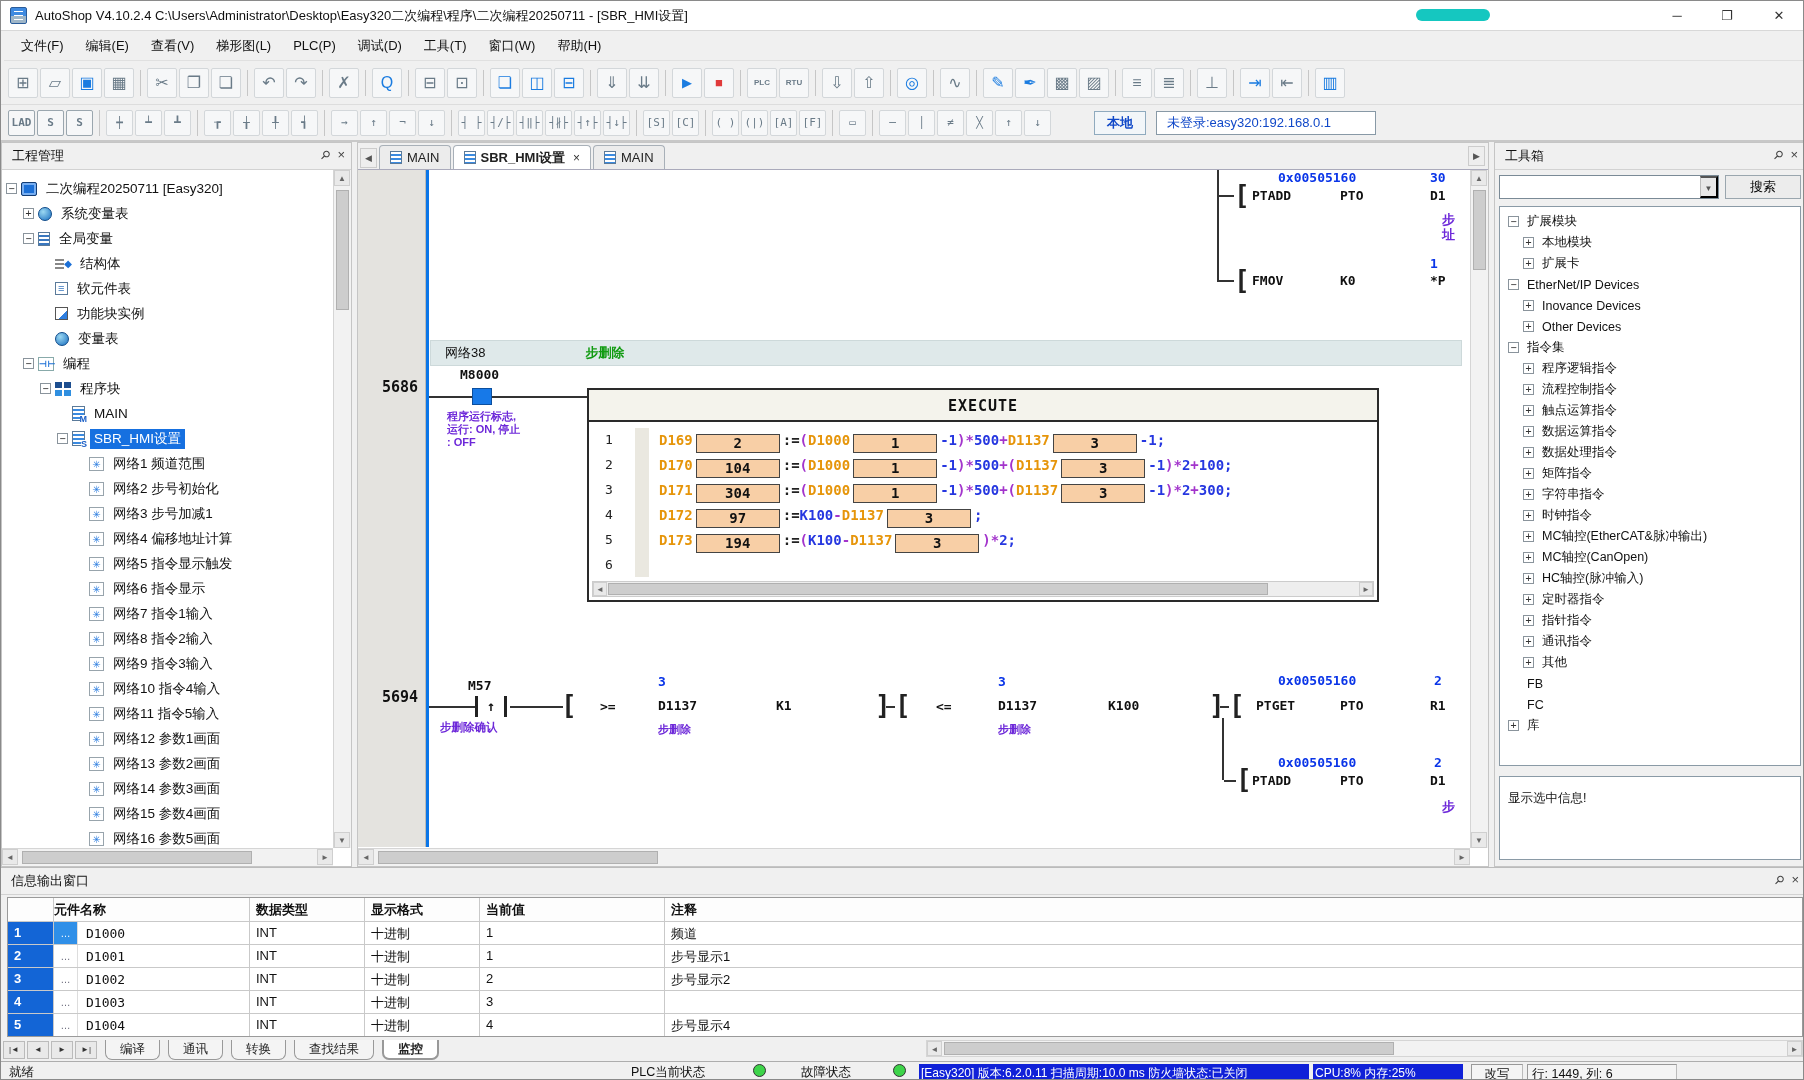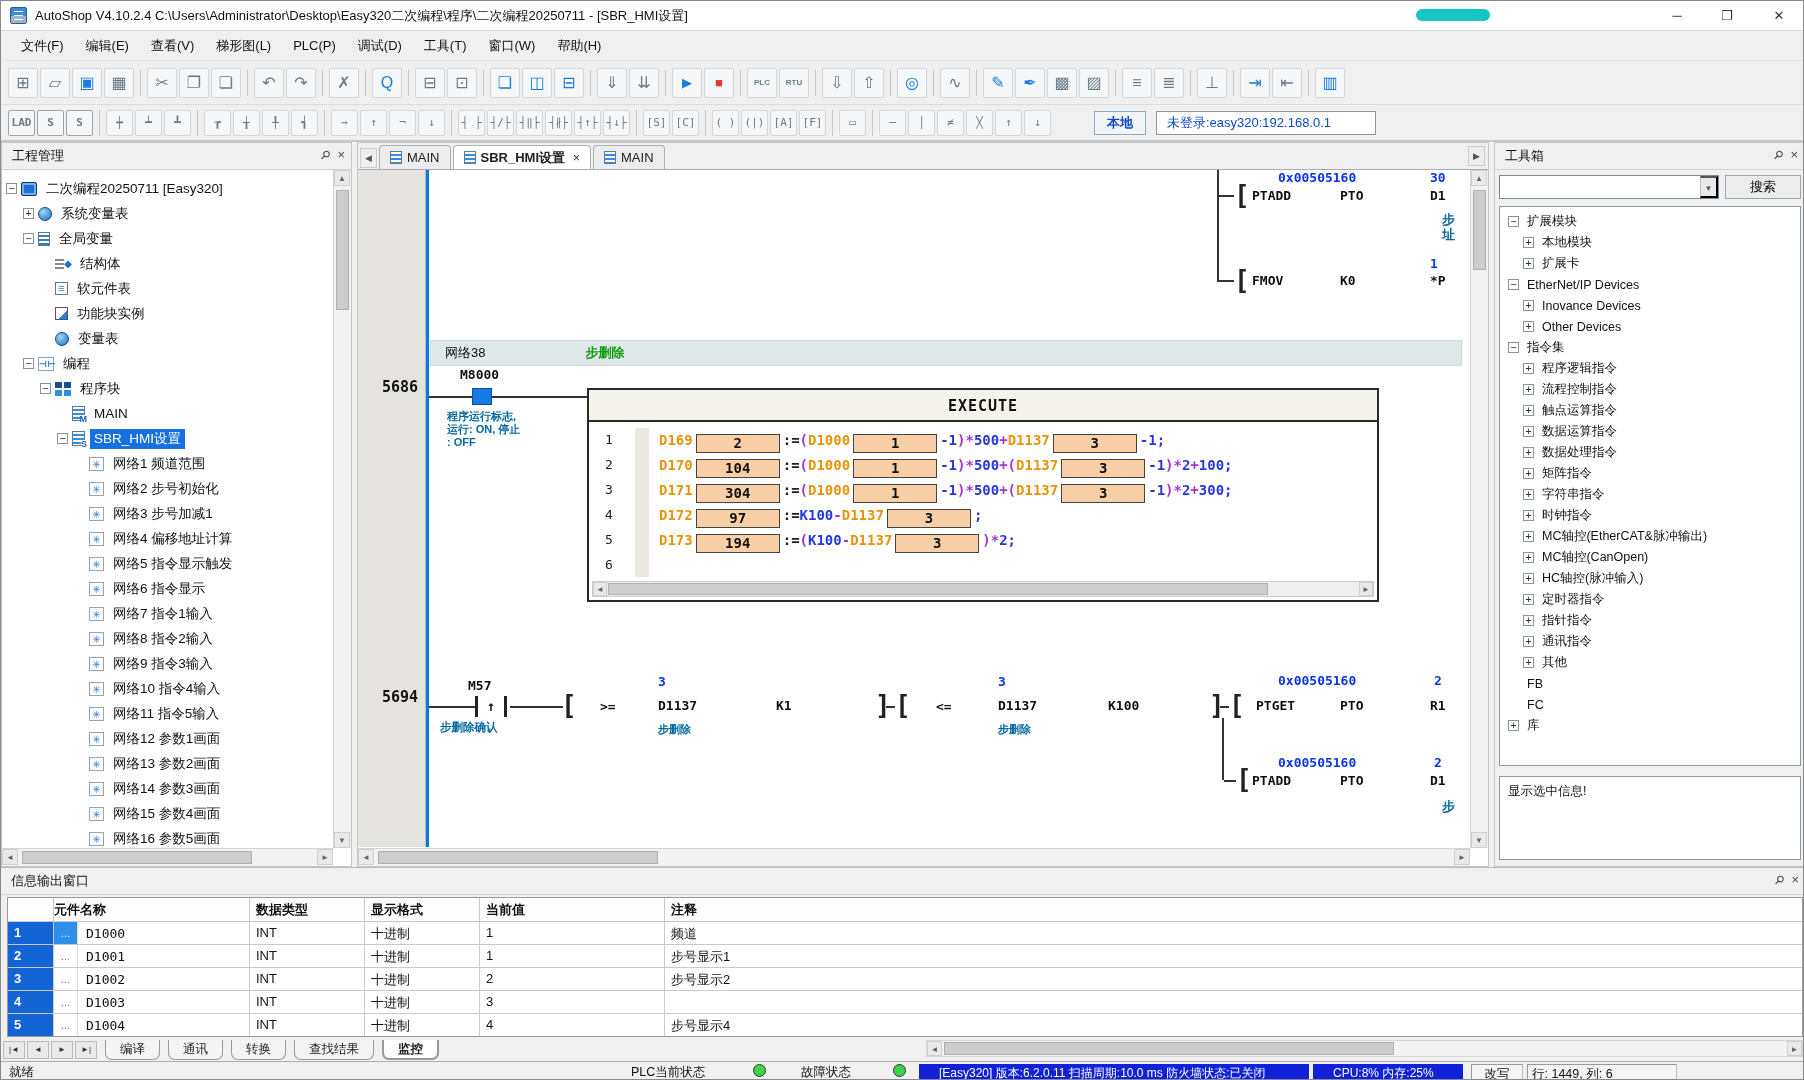--- a/index.html
+++ b/index.html
@@ -76,21 +76,21 @@
   .doc-ic{width:12px;height:13px;margin-right:5px;background:linear-gradient(#fff 0 2px,#3a8ae0 2px 4px,#fff 4px 6px,#3a8ae0 6px 8px,#fff 8px 10px,#3a8ae0 10px 11px,#fff 11px);border:1px solid #5a7a9a;}
   .tab-close{margin-left:8px;font-size:12px;color:#333;background:none;border:none;padding:0;}
   #canvas{position:absolute;left:0;top:27px;width:1114px;height:677px;background:#fff;overflow:hidden;}
   #ed-vscroll{position:absolute;right:0;top:27px;width:18px;bottom:18px;background:#f2f2f2;border-left:1px solid #d5d5d5;}
   #ed-hscroll{position:absolute;left:0;bottom:0;height:18px;right:18px;background:#f2f2f2;border-top:1px solid #d5d5d5;}
   #gutter{position:absolute;left:0;top:0;width:68px;height:100%;background:#e4e3df;border-right:1px solid #bdbdb8;}
   #rail{position:absolute;left:68px;top:0;width:3px;height:100%;background:#0b76e8;}
   .rownum{position:absolute;left:0;width:60px;text-align:right;font:bold 15px "DejaVu Sans Mono",monospace;color:#111;}
   .lad-lbl{position:absolute;font:bold 13px "DejaVu Sans Mono",monospace;color:#111;white-space:pre;}
   .lad-blue{color:#0a35e8;}
-  .lad-red{position:absolute;font:bold 11px "Liberation Sans",sans-serif;color:#0369a1;white-space:pre;line-height:13px;}
+  .lad-red{position:absolute;font:bold 11px "Liberation Sans",sans-serif;color:#6d28d9;white-space:pre;line-height:13px;}
   .wireh{position:absolute;height:2px;background:#333;}
   .wirev{position:absolute;width:2px;background:#333;}
   .bracket{position:absolute;font:bold 26px "DejaVu Sans Mono",monospace;color:#222;line-height:26px;}
   .vtext{width:15px;white-space:normal;word-break:break-all;line-height:15px;font-size:13px;}
   #netbar{position:absolute;left:72px;top:170px;width:1032px;height:26px;background:#dfe9ea;border:1px solid #cdd9da;display:flex;align-items:center;}
   #netbar .no{font-size:13px;margin-left:14px;color:#111;}
   #netbar .ttl{font-size:13px;font-weight:bold;color:#119b11;margin-left:100px;}
   #m8000-contact{position:absolute;left:114px;top:218px;width:20px;height:17px;background:#1779e8;border:1px solid #0c4f9e;}
   #m57-contact{position:absolute;left:117px;top:526px;width:32px;height:21px;border-left:3px solid #222;border-right:3px solid #222;text-align:center;font:bold 14px "DejaVu Sans Mono",monospace;line-height:20px;color:#111;}
   
@@ -106,21 +106,21 @@
   .seg-k{color:#2637e0;}
   .seg-n{color:#222;}
   .seg-b{display:inline-block;min-width:84px;height:19px;border:1px solid #444;background:#f8cfa6;color:#111;text-align:center;font:bold 14px "DejaVu Sans Mono",monospace;line-height:17px;margin:0 3px;vertical-align:-3px;}
   #exec-scroll{position:absolute;left:3px;right:3px;bottom:3px;height:16px;background:#eee;border:1px solid #ccc;}
   
   #toolbox{position:absolute;left:1493px;top:141px;width:311px;height:725px;background:#f0f0f0;border:1px solid #c5c5c5;}
   #tb-search{position:absolute;left:4px;top:32px;width:220px;height:24px;background:#fff;border:1px solid #7a8a96;}
   #tb-search .dd{position:absolute;right:0;top:0;width:18px;height:22px;background:#e8e8e8;border-left:1px solid #bbb;font-size:8px;color:#555;text-align:center;line-height:22px;padding:0;}
   #tb-search-btn{position:absolute;left:230px;top:32px;width:76px;height:24px;font-size:13px;background:#ececec;border:1px solid #9aa6ae;}
   #tb-tree{position:absolute;left:4px;top:63px;width:302px;height:560px;background:#fff;border:1px solid #8a9aa6;overflow:hidden;padding:4px 0 0 4px;}
-  #tb-info{position:absolute;left:4px;top:633px;width:302px;height:84px;background:#fff;border:1px solid #8a9aa6;font-size:12.5px;padding:6px 8px;}
+  #tb-info{position:absolute;left:4px;top:633px;width:302px;height:84px;background:#fff;border:1px solid #8a9aa6;font-size:12.5px;padding:13px 8px;}
   #tb-tree .trow{font-size:12.5px;}
   
   #output{position:absolute;left:0;top:866px;width:1804px;height:194px;background:#f0f0f0;border-top:1px solid #bbb;}
   #out-table{position:absolute;left:6px;top:29px;right:2px;height:140px;background:#fff;border:1px solid #9a9a9a;overflow:hidden;}
   .orow{display:flex;height:23px;border-bottom:1px solid #c9c9c9;background:#fff;}
   .orow.head{height:24px;font-weight:bold;background:#fdfdfd;}
   .ocell{border-right:1px solid #c9c9c9;font-size:13px;padding:3px 6px;white-space:nowrap;overflow:hidden;}
   .c0{width:46px;flex:none;padding:0;} .c1{width:196px;flex:none;display:flex;align-items:center;padding:0;} .c2{width:115px;flex:none;} .c3{width:115px;flex:none;} .c4{width:185px;flex:none;} .c5{flex:1;border-right:none;}
   .num-badge{display:block;width:100%;height:100%;background:#1365d6;color:#fff;font-weight:bold;font-size:13px;text-align:left;padding:3px 0 0 6px;}
   .dots-btn{width:24px;height:100%;font-size:10px;color:#667;background:#fff;border:none;border-right:1px solid #ddd;padding:0;}
@@ -128,21 +128,21 @@
   .oname{font:13px "DejaVu Sans Mono",monospace;padding-left:8px;}
   #out-tabs{position:absolute;left:0;top:169px;width:100%;height:25px;background:#f0f0f0;display:flex;align-items:center;}
   .navb{width:22px;height:18px;font-size:8px;color:#333;background:#e9e9e9;border:1px solid #bbb;margin-left:2px;padding:0;line-height:16px;}
   .btab{height:20px;padding:1px 14px;margin-left:8px;font-size:12.5px;background:#f4f4f4;border:1px solid #999;border-top:none;border-radius:0 0 7px 7px;color:#222;}
   .btab.active{background:#fff;font-weight:bold;border-width:2px;}
   #out-scroll{position:absolute;left:925px;right:2px;top:172px;height:17px;background:#f2f2f2;border:1px solid #d5d5d5;}
   
   #statusbar{position:absolute;left:0;top:1060px;width:100%;height:20px;background:#f0f0f0;border-top:1px solid #adadad;font-size:12.5px;}
   #statusbar span{position:absolute;top:2px;}
   .lamp{width:13px;height:13px;border-radius:50%;border:1px solid #333;display:inline-block;}
-  .sbox{color:#fff;font-size:12px;padding:1px 20px;height:17px;white-space:nowrap;overflow:hidden;}
+  .sbox{color:#fff;font-size:12px;padding:1px 2px;height:17px;white-space:nowrap;overflow:hidden;}
   .scell{border:1px solid #bbb;border-top-color:#999;border-left-color:#999;background:#f4f4f4;text-align:center;height:17px;padding:1px 4px;}
 </style>
 </head>
 <body>
 
 <div id="app">
 
   <div id="titlebar">
     <span id="appicon"></span>
     <span id="titletext">AutoShop V4.10.2.4 C:\Users\Administrator\Desktop\Easy320二次编程\程序\二次编程20250711 - [SBR_HMI设置]</span>

